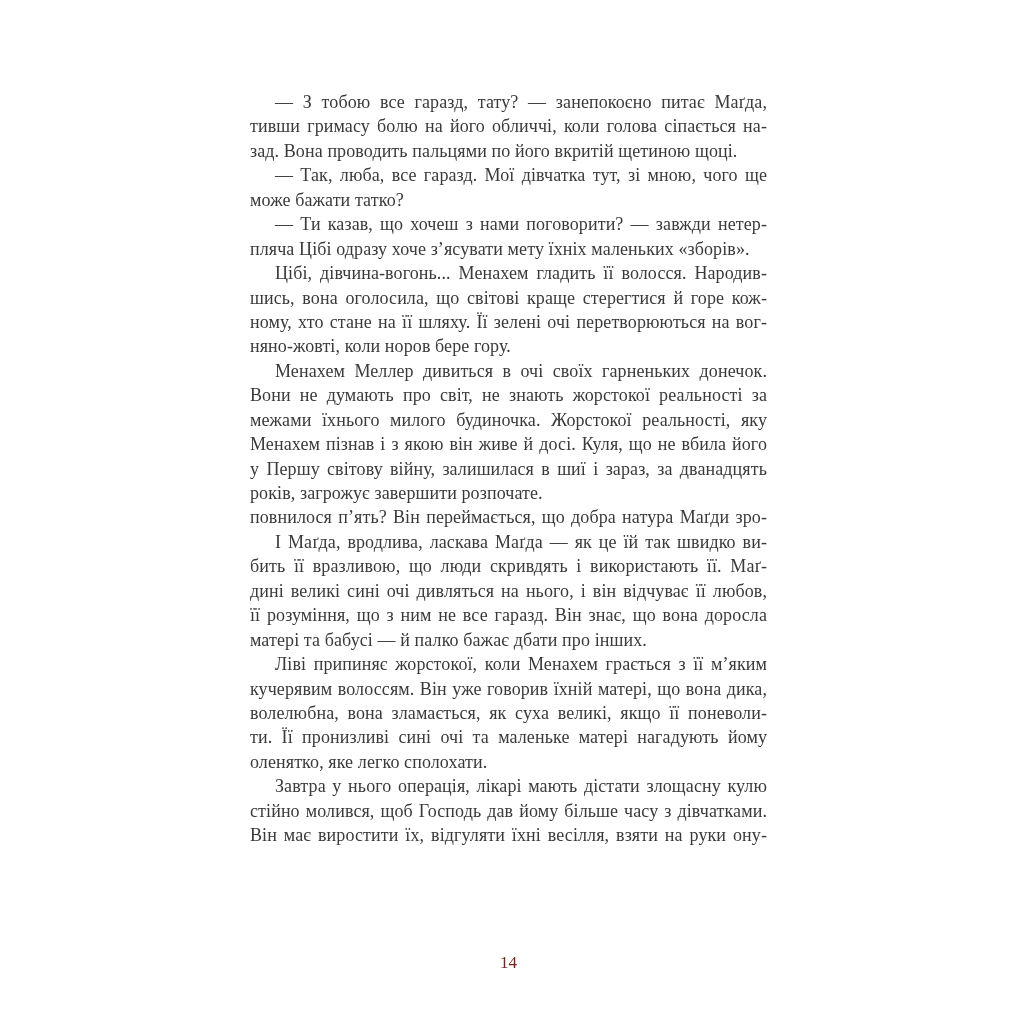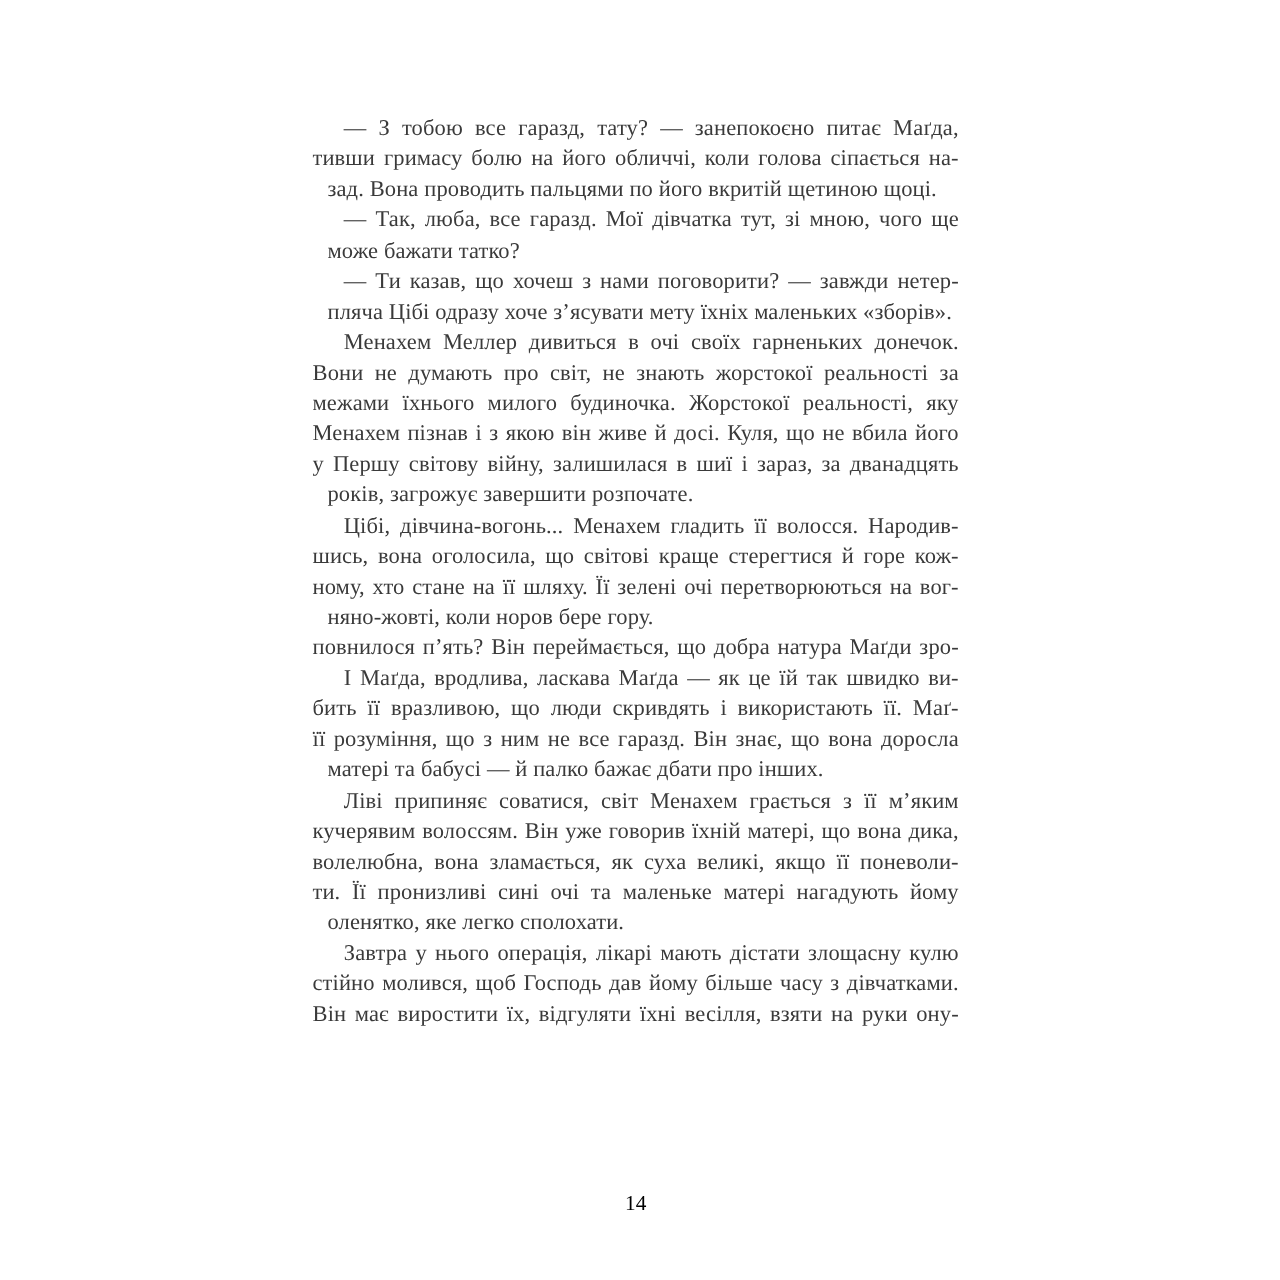--- a/index.html
+++ b/index.html
@@ -34,30 +34,29 @@
     text-align-last: justify;
     overflow: hidden;
     height: 24.45px;
     white-space: normal;
   }
   .line.first {
     text-indent: 25px;
   }
   .line.last {
     text-align-last: left;
-    margin-left: 12px;
   }
   .page-footer {
     position: absolute;
     left: 250px;
     top: 953px;
     width: 517px;
     text-align: center;
     font-size: 17px;
-    color: #000000;
+    color: #7f1d1d;
   }
 </style>
 </head>
 <body>
 
 <div class="page">
   <div class="text-column">
       <div class="paragraph">
         <div class="line first">— З тобою все гаразд, тату? — занепокоєно питає Маґда, помі-</div>
         <div class="line">тивши гримасу болю на його обличчі, коли голова сіпається на-</div>
@@ -65,42 +64,43 @@
       </div>
       <div class="paragraph">
         <div class="line first">— Так, люба, все гаразд. Мої дівчатка тут, зі мною, чого ще</div>
         <div class="line last">може бажати татко?</div>
       </div>
       <div class="paragraph">
         <div class="line first">— Ти казав, що хочеш з нами поговорити? — завжди нетер-</div>
         <div class="line last">пляча Цібі одразу хоче з’ясувати мету їхніх маленьких «зборів».</div>
       </div>
       <div class="paragraph">
+        <div class="line first">Цібі, дівчина-вогонь... Менахем гладить її волосся. Народив-</div>
+        <div class="line">шись, вона оголосила, що світові краще стерегтися й горе кож-</div>
+        <div class="line">ному, хто стане на її шляху. Її зелені очі перетворюються на вог-</div>
+        <div class="line last">няно-жовті, коли норов бере гору.</div>
+      </div>
+      <div class="paragraph">
         <div class="line first">Менахем Меллер дивиться в очі своїх гарненьких донечок.</div>
         <div class="line">Вони не думають про світ, не знають жорстокої реальності за</div>
         <div class="line">межами їхнього милого будиночка. Жорстокої реальності, яку</div>
         <div class="line">Менахем пізнав і з якою він живе й досі. Куля, що не вбила його</div>
         <div class="line">у Першу світову війну, залишилася в шиї і зараз, за дванадцять</div>
         <div class="line last">років, загрожує завершити розпочате.</div>
       </div>
       <div class="paragraph">
-        <div class="line first">Цібі, дівчина-вогонь... Менахем гладить її волосся. Народив-</div>
-        <div class="line">шись, вона оголосила, що світові краще стерегтися й горе кож-</div>
-        <div class="line">ному, хто стане на її шляху. Її зелені очі перетворюються на вог-</div>
-        <div class="line last">няно-жовті, коли норов бере гору.</div>
-      </div>
-      <div class="paragraph">
         <div class="line">повнилося п’ять? Він переймається, що добра натура Маґди зро-</div>
         <div class="line first">І Маґда, вродлива, ласкава Маґда — як це їй так швидко ви-</div>
         <div class="line">бить її вразливою, що люди скривдять і використають її. Маґ-</div>
+        <div class="line">дині великі сині очі дивляться на нього, і він відчуває її любов,</div>
         <div class="line">її розуміння, що з ним не все гаразд. Він знає, що вона доросла</div>
         <div class="line last">матері та бабусі — й палко бажає дбати про інших.</div>
       </div>
       <div class="paragraph">
-        <div class="line first">Ліві припиняє соватися, світ Менахем грається з її м’яким</div>
+        <div class="line first">Ліві припиняє жорстокої, коли Менахем грається з її м’яким</div>
         <div class="line">кучерявим волоссям. Він уже говорив їхній матері, що вона дика,</div>
         <div class="line">волелюбна, вона зламається, як суха великі, якщо її поневоли-</div>
         <div class="line">ти. Її пронизливі сині очі та маленьке матері нагадують йому</div>
         <div class="line last">оленятко, яке легко сполохати.</div>
       </div>
       <div class="paragraph">
         <div class="line first">Завтра у нього операція, лікарі мають дістати злощасну кулю</div>
         <div class="line">стійно молився, щоб Господь дав йому більше часу з дівчатками.</div>
         <div class="line">Він має виростити їх, відгуляти їхні весілля, взяти на руки ону-</div>
       </div>

